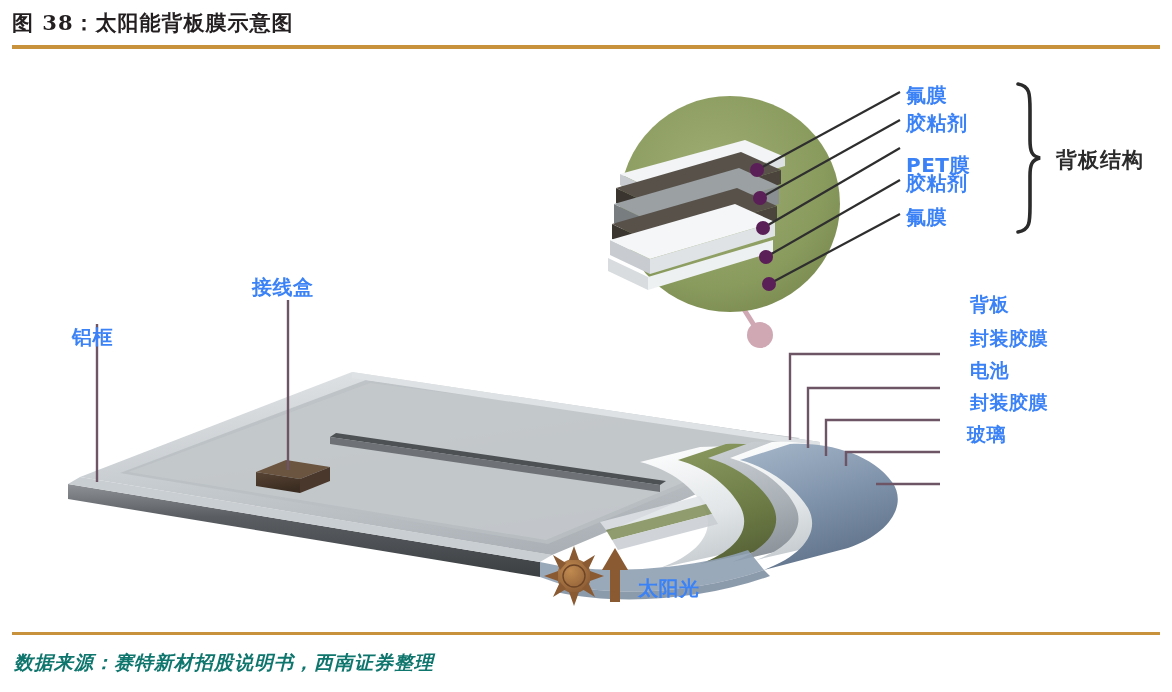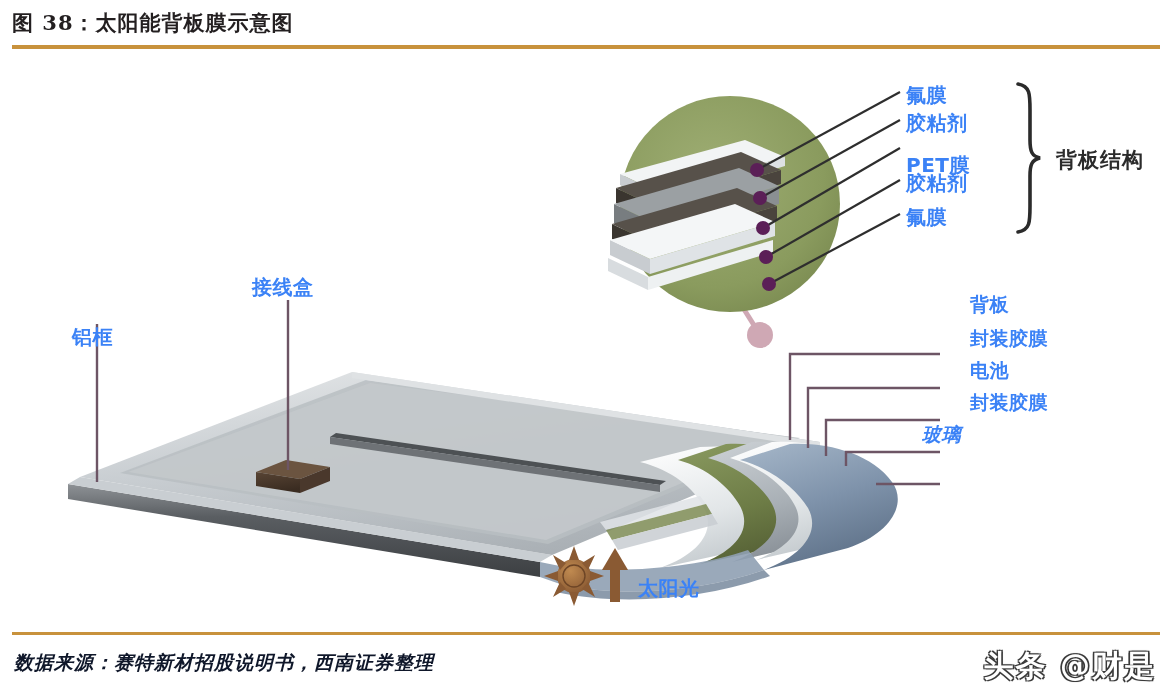--- a/index.html
+++ b/index.html
@@ -58,21 +58,21 @@
     height: 3px;
     background: #c8923c;
   }
   #figure-source {
     position: absolute;
     left: 14px;
     top: 18px;
     font-size: 19px;
     font-style: italic;
     font-weight: bold;
-    color: #0f172a;
+    color: #0f766e;
     letter-spacing: 1px;
     white-space: nowrap;
     font-family: "DejaVu Serif", "Liberation Serif", serif;
   }
   #watermark {
     position: absolute;
     right: 16px;
     top: 14px;
     font-size: 30px;
     font-weight: bold;
@@ -368,20 +368,19 @@
   <div class="cn-label" style="left:906px; top:100px;">PET膜</div>
   <div class="cn-label" style="left:906px; top:118px;">胶粘剂</div>
   <div class="cn-label" style="left:906px; top:152px;">氟膜</div>
 
   <div class="group-label" style="left:1056px; top:94px;">背板结构</div>
 
   <div class="cn-label small" style="left:952px; top:240px;">背板</div>
   <div class="cn-label small" style="left:952px; top:274px;">封装胶膜</div>
   <div class="cn-label small" style="left:952px; top:306px;">电池</div>
   <div class="cn-label small" style="left:952px; top:338px;">封装胶膜</div>
-  <div class="cn-label small" style="left:904px; top:370px;font-style:italic;">玻璃</div>
+  <div class="cn-label small" style="left:949px; top:370px;">玻璃</div>
 </div>
 
 <div id="figure-footer">
   <div id="footer-rule"></div>
   <div id="figure-source">数据来源：赛特新材招股说明书，西南证券整理</div>
-  <div id="watermark">头条 @财是</div>
 </div>
 
 </body></html>

